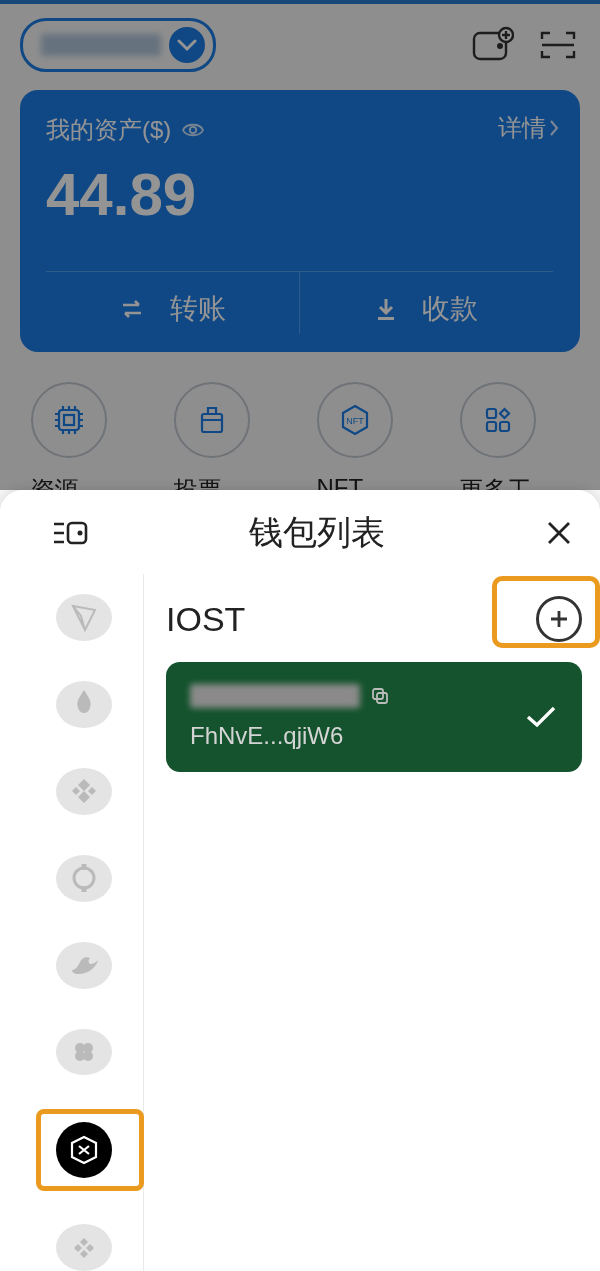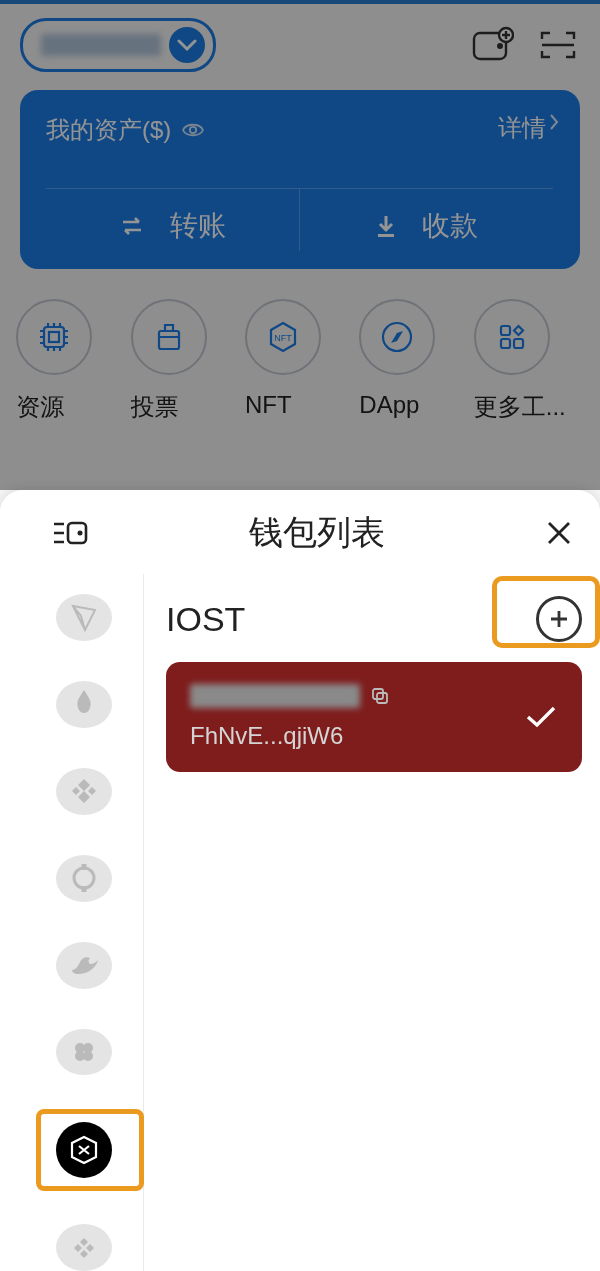--- a/index.html
+++ b/index.html
@@ -10,21 +10,21 @@
   .topbar { display: flex; align-items: center; justify-content: space-between; padding: 14px 20px; }
   .wallet-pill { display: flex; align-items: center; border: 3px solid #1b7de4; border-radius: 26px; padding: 6px 8px 6px 18px; gap: 8px; }
   .wallet-pill .blur-name { width: 120px; height: 22px; background: #b0c5da; border-radius: 3px; filter: blur(3px); }
   .wallet-pill .chev-circle { width: 36px; height: 36px; border-radius: 50%; background: #1b7de4; display: flex; align-items: center; justify-content: center; }
   .topbar-right { display: flex; gap: 22px; }
   .topbar-right .ic { width: 44px; height: 40px; stroke: #333; stroke-width: 2.4; fill: none; }
 
   .asset-card { margin: 4px 20px 0 20px; background: #1d7de6; border-radius: 18px; color: #fff; padding: 24px 27px 18px 26px; position: relative; }
   .asset-label-row { display: flex; align-items: center; gap: 10px; font-size: 24px; }
   .asset-amount { font-size: 60px; font-weight: 700; margin-top: 14px; }
-  .asset-detail { position: absolute; top: 22px; right: 20px; font-size: 24px; display: flex; align-items: flex-start; gap: 2px; }
+  .asset-detail { position: absolute; top: 22px; right: 20px; font-size: 24px; display: flex; align-items: center; gap: 2px; }
   .asset-actions { display: flex; margin-top: 42px; border-top: 1px solid rgba(255,255,255,0.25); }
   .asset-actions .act { flex: 1; text-align: center; padding: 18px 0 6px 0; font-size: 28px; display: flex; align-items: center; justify-content: center; gap: 25px; }
   .asset-actions .act:not(:last-child) { border-right: 1px solid rgba(255,255,255,0.25); }
 
   .shortcuts { display: flex; justify-content: space-around; padding: 30px 14px 20px 14px; }
   .shortcut { display: flex; flex-direction: column; align-items: flex-start; gap: 16px; width: 110px; }
   .shortcut .circ { width: 76px; height: 76px; border: 2px solid #bfc6cf; border-radius: 50%; display: flex; align-items: center; justify-content: center; }
   .shortcut .lab { font-size: 24px; color: #222; white-space: nowrap; overflow: hidden; text-overflow: ellipsis; max-width: 100%; }
 
   .dim-overlay { position: absolute; left: 0; top: 0; width: 600px; height: 490px; background: rgba(0,0,0,0.42); pointer-events: none; }
@@ -37,21 +37,21 @@
   .chain-item { width: 56px; height: 56px; border-radius: 50%; background: #e4e4e4; display: flex; align-items: center; justify-content: center; }
   .chain-item.sel { background: #000; position: relative; }
   .chain-sel-highlight { position: absolute; left: 12px; width: 108px; height: 82px; border: 5px solid #ea9a1f; border-radius: 8px; pointer-events: none; }
 
   .wallet-panel { flex: 1; padding: 16px 18px 0 22px; position: relative; }
   .panel-title-row { display: flex; align-items: center; justify-content: space-between; margin-bottom: 20px; padding-top: 6px; }
   .panel-title { font-size: 34px; font-weight: 500; color: #222; }
   .add-circle { width: 46px; height: 46px; border: 3px solid #333; border-radius: 50%; display: flex; align-items: center; justify-content: center; font-size: 30px; }
   .add-highlight { position: absolute; right: 0; top: 2px; width: 108px; height: 72px; border: 5px solid #ea9a1f; border-radius: 10px; pointer-events: none; }
 
-  .wallet-card { background: #7f1d1d; border-radius: 14px; padding: 22px 24px; display: flex; align-items: center; justify-content: space-between; }
+  .wallet-card { background: #14532d; border-radius: 14px; padding: 22px 24px; display: flex; align-items: center; justify-content: space-between; }
   .wallet-card-left { display: flex; flex-direction: column; gap: 14px; }
   .wcard-name-row { display: flex; align-items: center; gap: 10px; }
   .wcard-blur { width: 170px; height: 24px; background: #8a8a8a; border-radius: 3px; filter: blur(3px); }
   .wcard-addr { color: #d4d4d4; font-size: 24px; }
   .check-mark { color: #fff; font-size: 34px; }
 
   .eye-ic { width: 24px; height: 18px; }
 </style>
 </head>
 <body>
@@ -81,20 +81,21 @@
 </div>
 
 <div class="asset-card">
   <div class="asset-label-row">
     <span>我的资产($)</span>
     <svg class="eye-ic" viewBox="0 0 24 18">
         <path d="M2 9 C5 2 19 2 22 9 C19 16 5 16 2 9 Z" stroke="#cfe4fa" stroke-width="1.8" fill="none"></path>
         <circle cx="12" cy="9" r="3.2" stroke="#cfe4fa" stroke-width="1.8" fill="none"></circle>
       </svg>
   </div>
+  <div class="asset-amount">44.89</div>
   <div class="asset-detail">
     <span>详情</span>
     <svg width="12" height="20" viewBox="0 0 12 20">
         <path d="M3 3 L9 10 L3 17" stroke="#dceaff" stroke-width="2" fill="none"></path>
       </svg>
   </div>
   <div class="asset-actions">
     <div class="act">
       <svg width="26" height="22" viewBox="0 0 26 22" stroke="#fff" stroke-width="2.6" fill="none">
           <path d="M4 7 h16 M16 3 l4 4 M22 15 H6 M10 19 l-4-4"></path>
@@ -132,29 +133,20 @@
     <span class="lab">投票</span>
   </div>
   <div class="shortcut">
     <div class="circ">
         <svg width="40" height="40" viewBox="0 0 40 40" stroke="#1b7de4" stroke-width="2.2" fill="none">
           <path d="M20 6 L32 13 V27 L20 34 L8 27 V13 Z"></path>
           <text x="20" y="24" font-size="9" fill="#1b7de4" stroke="none" text-anchor="middle">NFT</text>
         </svg>
       </div>
     <span class="lab">NFT</span>
-  </div>
-  <div class="shortcut">
-    <div class="circ">
-        <svg width="40" height="40" viewBox="0 0 40 40" stroke="#1b7de4" stroke-width="2.2" fill="none">
-          <circle cx="20" cy="20" r="14"></circle>
-          <path d="M14 26 L20 16 L26 14 L20 24 Z" fill="#1b7de4" stroke="none"></path>
-        </svg>
-      </div>
-    <span class="lab">DApp</span>
   </div>
   <div class="shortcut">
     <div class="circ">
         <svg width="40" height="40" viewBox="0 0 40 40" stroke="#1b7de4" stroke-width="2.2" fill="none">
           <rect x="9" y="9" width="9" height="9" rx="2"></rect>
           <rect x="22" y="22" width="9" height="9" rx="2"></rect>
           <rect x="9" y="22" width="9" height="9" rx="2"></rect>
           <path d="M26.5 9 L31 13.5 L26.5 18 L22 13.5 Z"></path>
         </svg>
       </div>

